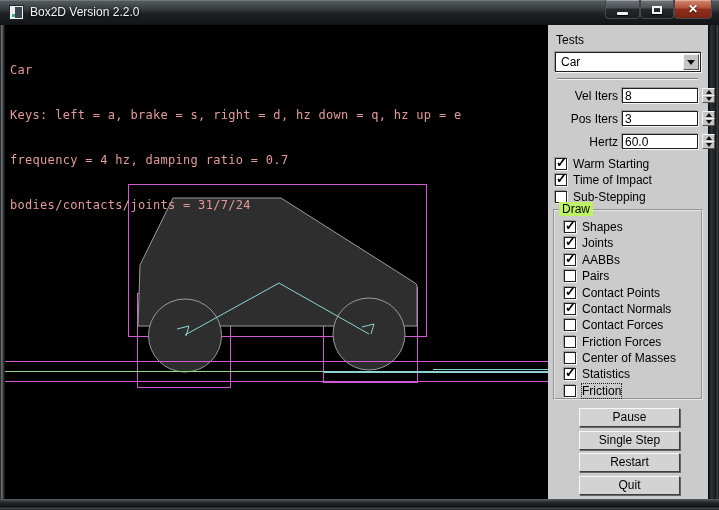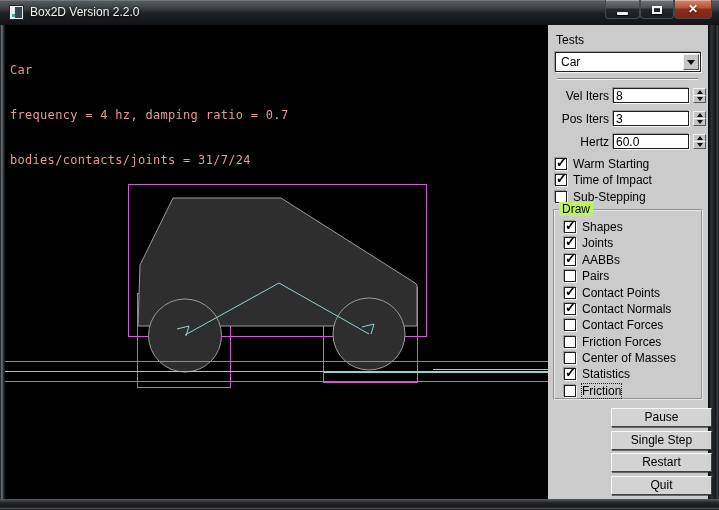--- a/index.html
+++ b/index.html
@@ -41,34 +41,34 @@
   .panel { position:absolute; left:548px; top:25px; width:160px; height:474px; background:#cbcbcb; font-size:12px; color:#000; }
   .glabel { position:absolute; font-size:12px; }
   .sunken { background:#fff; border:1px solid #1f1f1f; box-sizing:border-box; box-shadow:-1px -1px 0 #9c9c9c, 1px 1px 0 #f6f6f6; }
   .combo { position:absolute; left:7px; top:27px; width:146px; height:20px; }
   .combo-value { position:absolute; left:5px; top:2px; }
   .combo-btn { position:absolute; right:1px; top:1px; width:16px; height:16px; background:#c5c5c5; border:1px solid; border-color:#f3f3f3 #565656 #565656 #f3f3f3; box-sizing:border-box; display:flex; align-items:center; justify-content:center; }
   .tri-down { width:0; height:0; border-left:4px solid transparent; border-right:4px solid transparent; border-top:5px solid #101010; }
   .tri-up-s { width:0; height:0; border-left:3px solid transparent; border-right:3px solid transparent; border-bottom:4px solid #101010; }
   .tri-dn-s { width:0; height:0; border-left:3px solid transparent; border-right:3px solid transparent; border-top:4px solid #101010; }
   .separator { position:absolute; left:9px; top:53px; width:141px; height:0; border-top:1px solid #7c7c7c; border-bottom:1px solid #f5f5f5; }
-  .spin-row { position:absolute; left:7px; width:128px; height:15px; }
+  .spin-row { position:absolute; left:16px; width:128px; height:15px; }
   .spin-label { position:absolute; left:0; top:1px; width:54px; text-align:right; }
   .spin-field { position:absolute; left:58px; top:0; width:76px; height:15px; font:12px "Liberation Sans", sans-serif; padding:0 2px; outline:none; }
   .spinner { position:absolute; left:138px; top:0; width:13px; height:15px; }
   .spin-btn { position:absolute; left:0; width:13px; height:8px; background:#c5c5c5; border:1px solid; border-color:#f3f3f3 #565656 #565656 #f3f3f3; box-sizing:border-box; display:flex; align-items:center; justify-content:center; }
   .spin-up { top:0; } .spin-dn { top:7px; }
   .cb-row { position:absolute; height:14px; }
   .cb-box { position:absolute; left:0; top:0; width:12px; height:12px; background:#fff; border:1px solid #1f1f1f; box-sizing:border-box; box-shadow:-1px -1px 0 #9c9c9c, 1px 1px 0 #f6f6f6; }
   .cb-mark { position:absolute; left:0px; top:-4px; font-size:13px; font-weight:bold; color:#000; }
   .cb-label { position:absolute; left:18px; top:-1px; white-space:nowrap; }
   .focus-dotted { outline:1px dotted #222; }
   .groupbox { position:absolute; left:5px; top:184px; width:150px; height:191px; border:2px groove #e6e6e6; box-sizing:border-box; }
   .group-title { position:absolute; left:11px; top:177px; background:#bef264; padding:0 3px; }
-  .glui-btn { position:absolute; left:31px; width:101px; height:19px; background:#d4d3d3; border:1px solid; border-color:#f8f8f8 #3f3f3f #3f3f3f #f8f8f8; box-sizing:border-box; box-shadow:1px 1px 0 rgba(20,20,20,.55); text-align:center; line-height:16px; font-size:12px;margin-left:32px; }
+  .glui-btn { position:absolute; left:31px; width:101px; height:19px; background:#d4d3d3; border:1px solid; border-color:#f8f8f8 #3f3f3f #3f3f3f #f8f8f8; box-sizing:border-box; box-shadow:1px 1px 0 rgba(20,20,20,.55); text-align:center; line-height:16px; font-size:12px; }
 </style>
 </head>
 <body>
 
 <div class="titlebar">
   <div class="app-icon">
       <span class="half"></span>
       <span class="dot"></span>
     </div>
   <div class="window-title">Box2D Version 2.2.0</div>
@@ -115,20 +115,21 @@
       <line x1="0" y1="336.5" x2="543" y2="336.5" stroke="#d457d4"></line>
       <line x1="0" y1="346" x2="543" y2="346" stroke="#93d78a"></line>
       <line x1="0" y1="356.5" x2="543" y2="356.5" stroke="#d457d4"></line>
       <line x1="319" y1="346.5" x2="543" y2="346.5" stroke-width="2" stroke="#8ed4d4"></line>
       <line x1="428" y1="344" x2="543" y2="344" stroke="#8ed4d4"></line>
     </g>
   </svg>
 
   <div class="hud">
     <div>Car</div>
+    <div>Keys: left = a, brake = s, right = d, hz down = q, hz up = e</div>
     <div>frequency = 4 hz, damping ratio = 0.7</div>
     <div>bodies/contacts/joints = 31/7/24</div>
   </div>
 </div>
 
 <div class="panel">
 
   <div class="glabel" style="left:8px; top:8px;">Tests</div>
 
   <div class="combo sunken">

